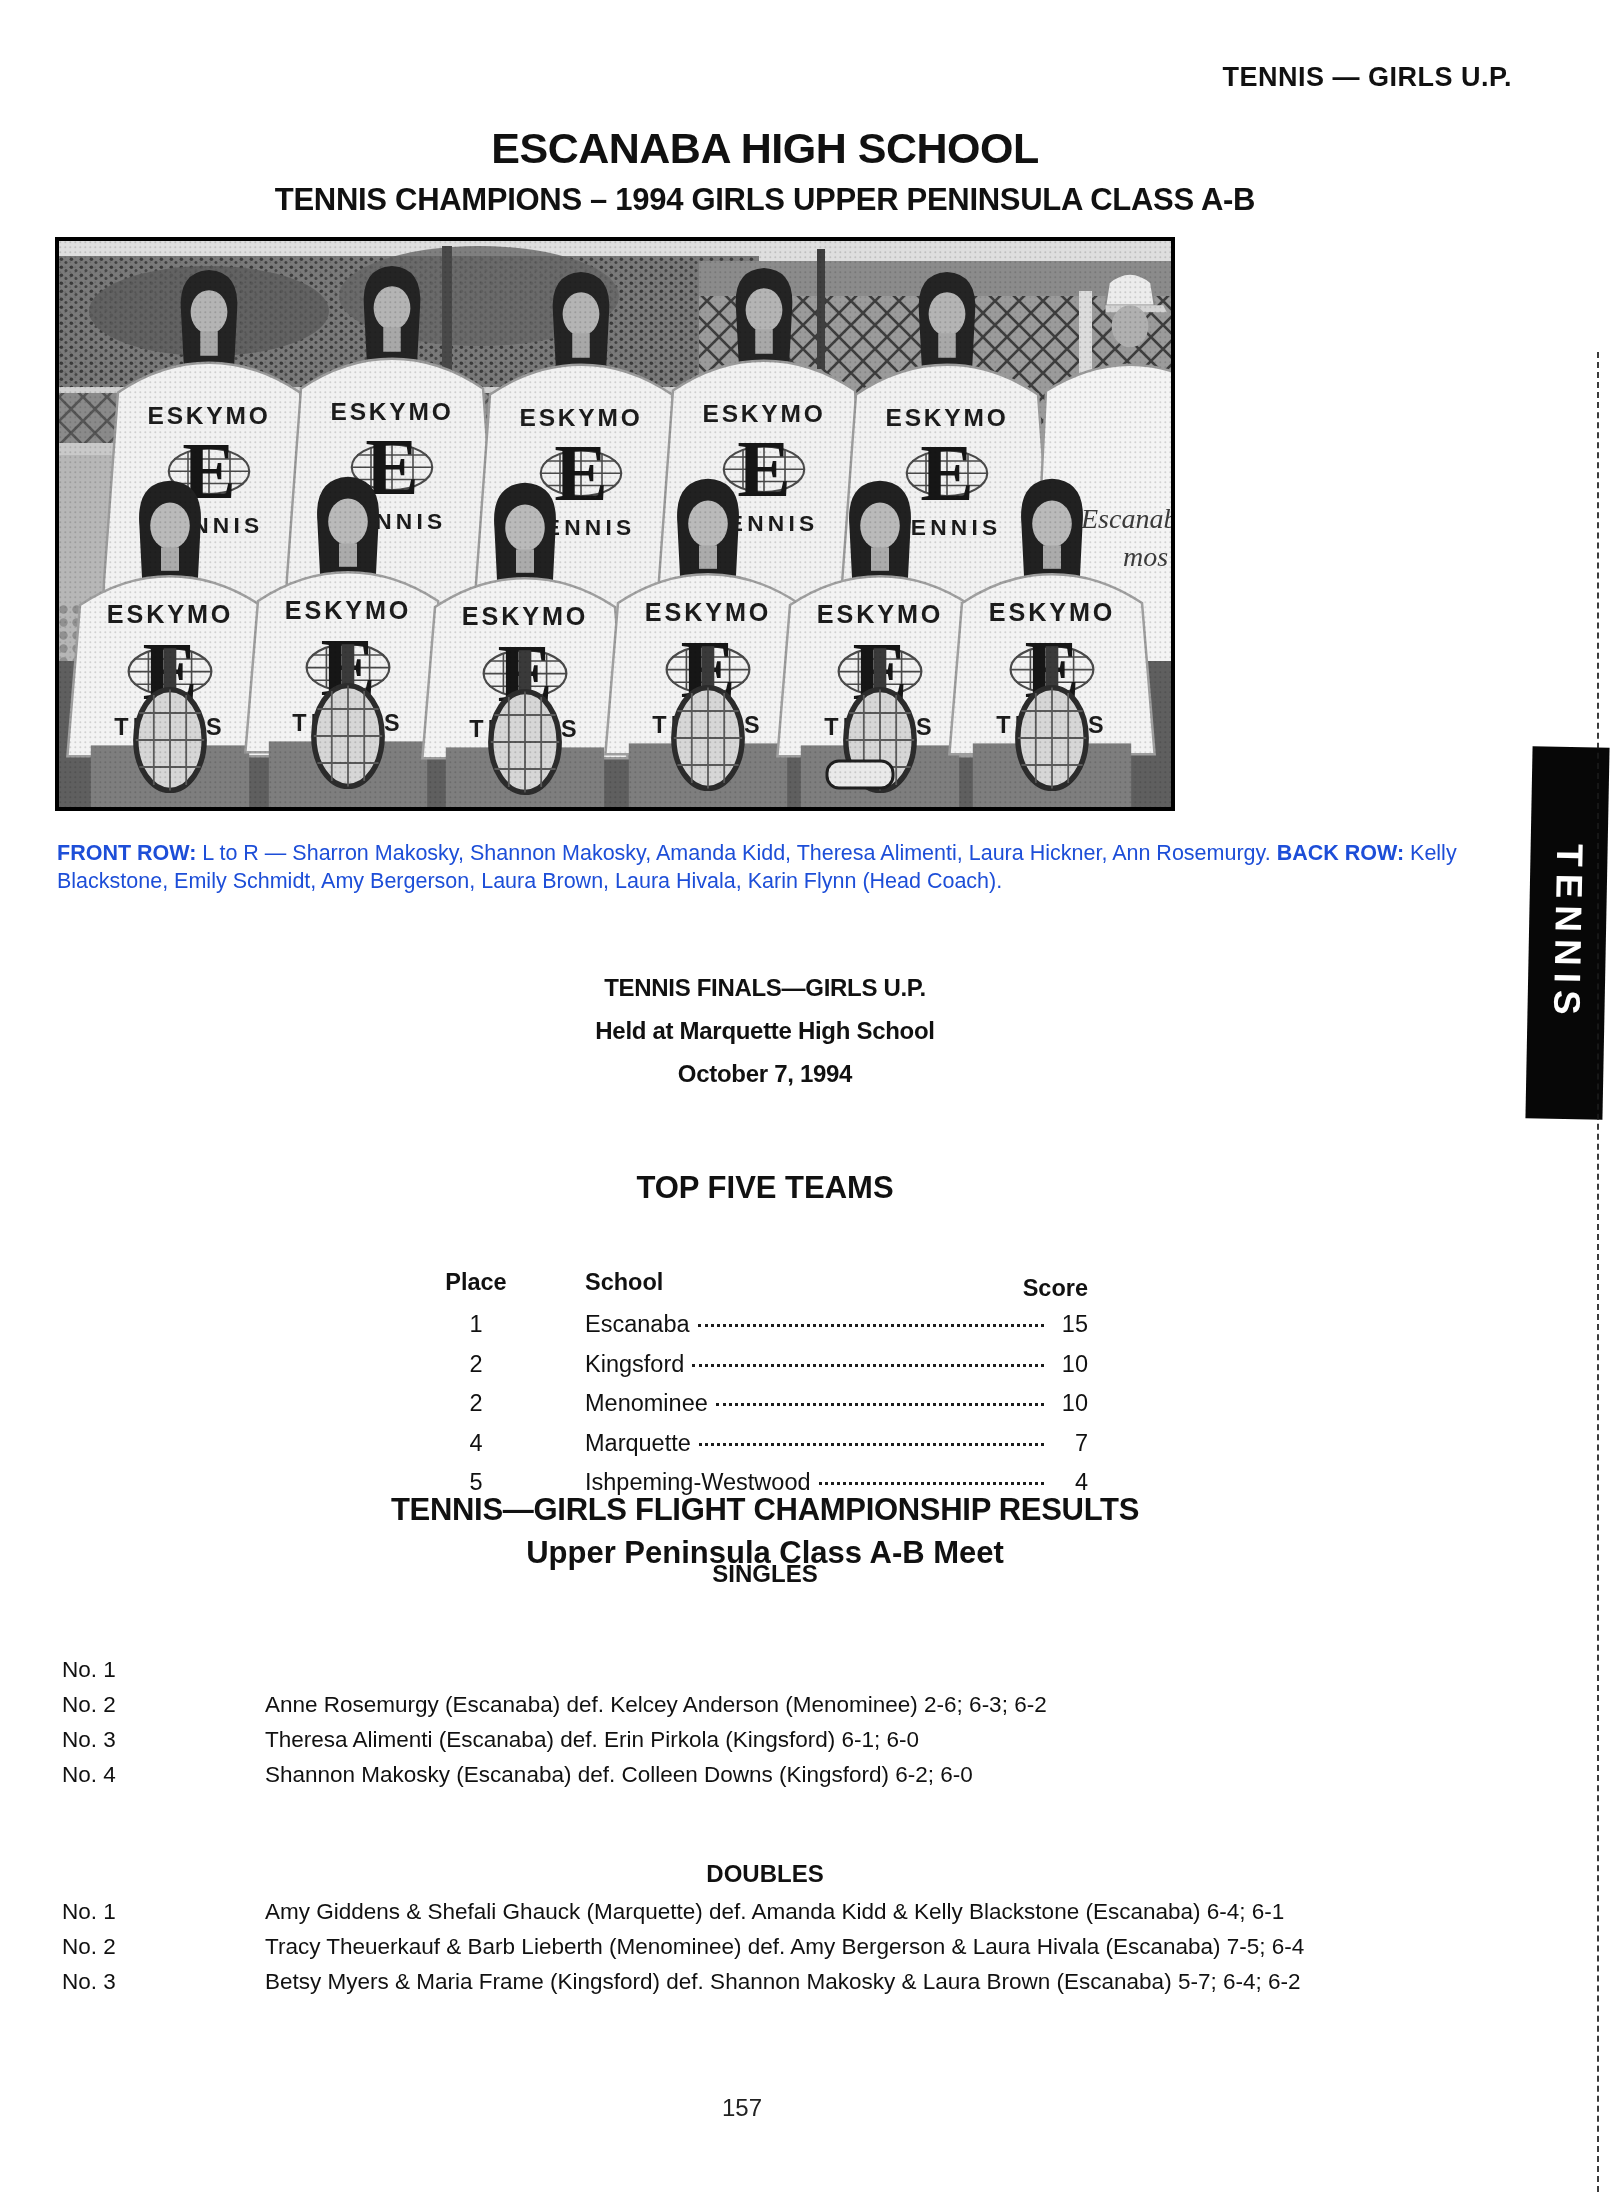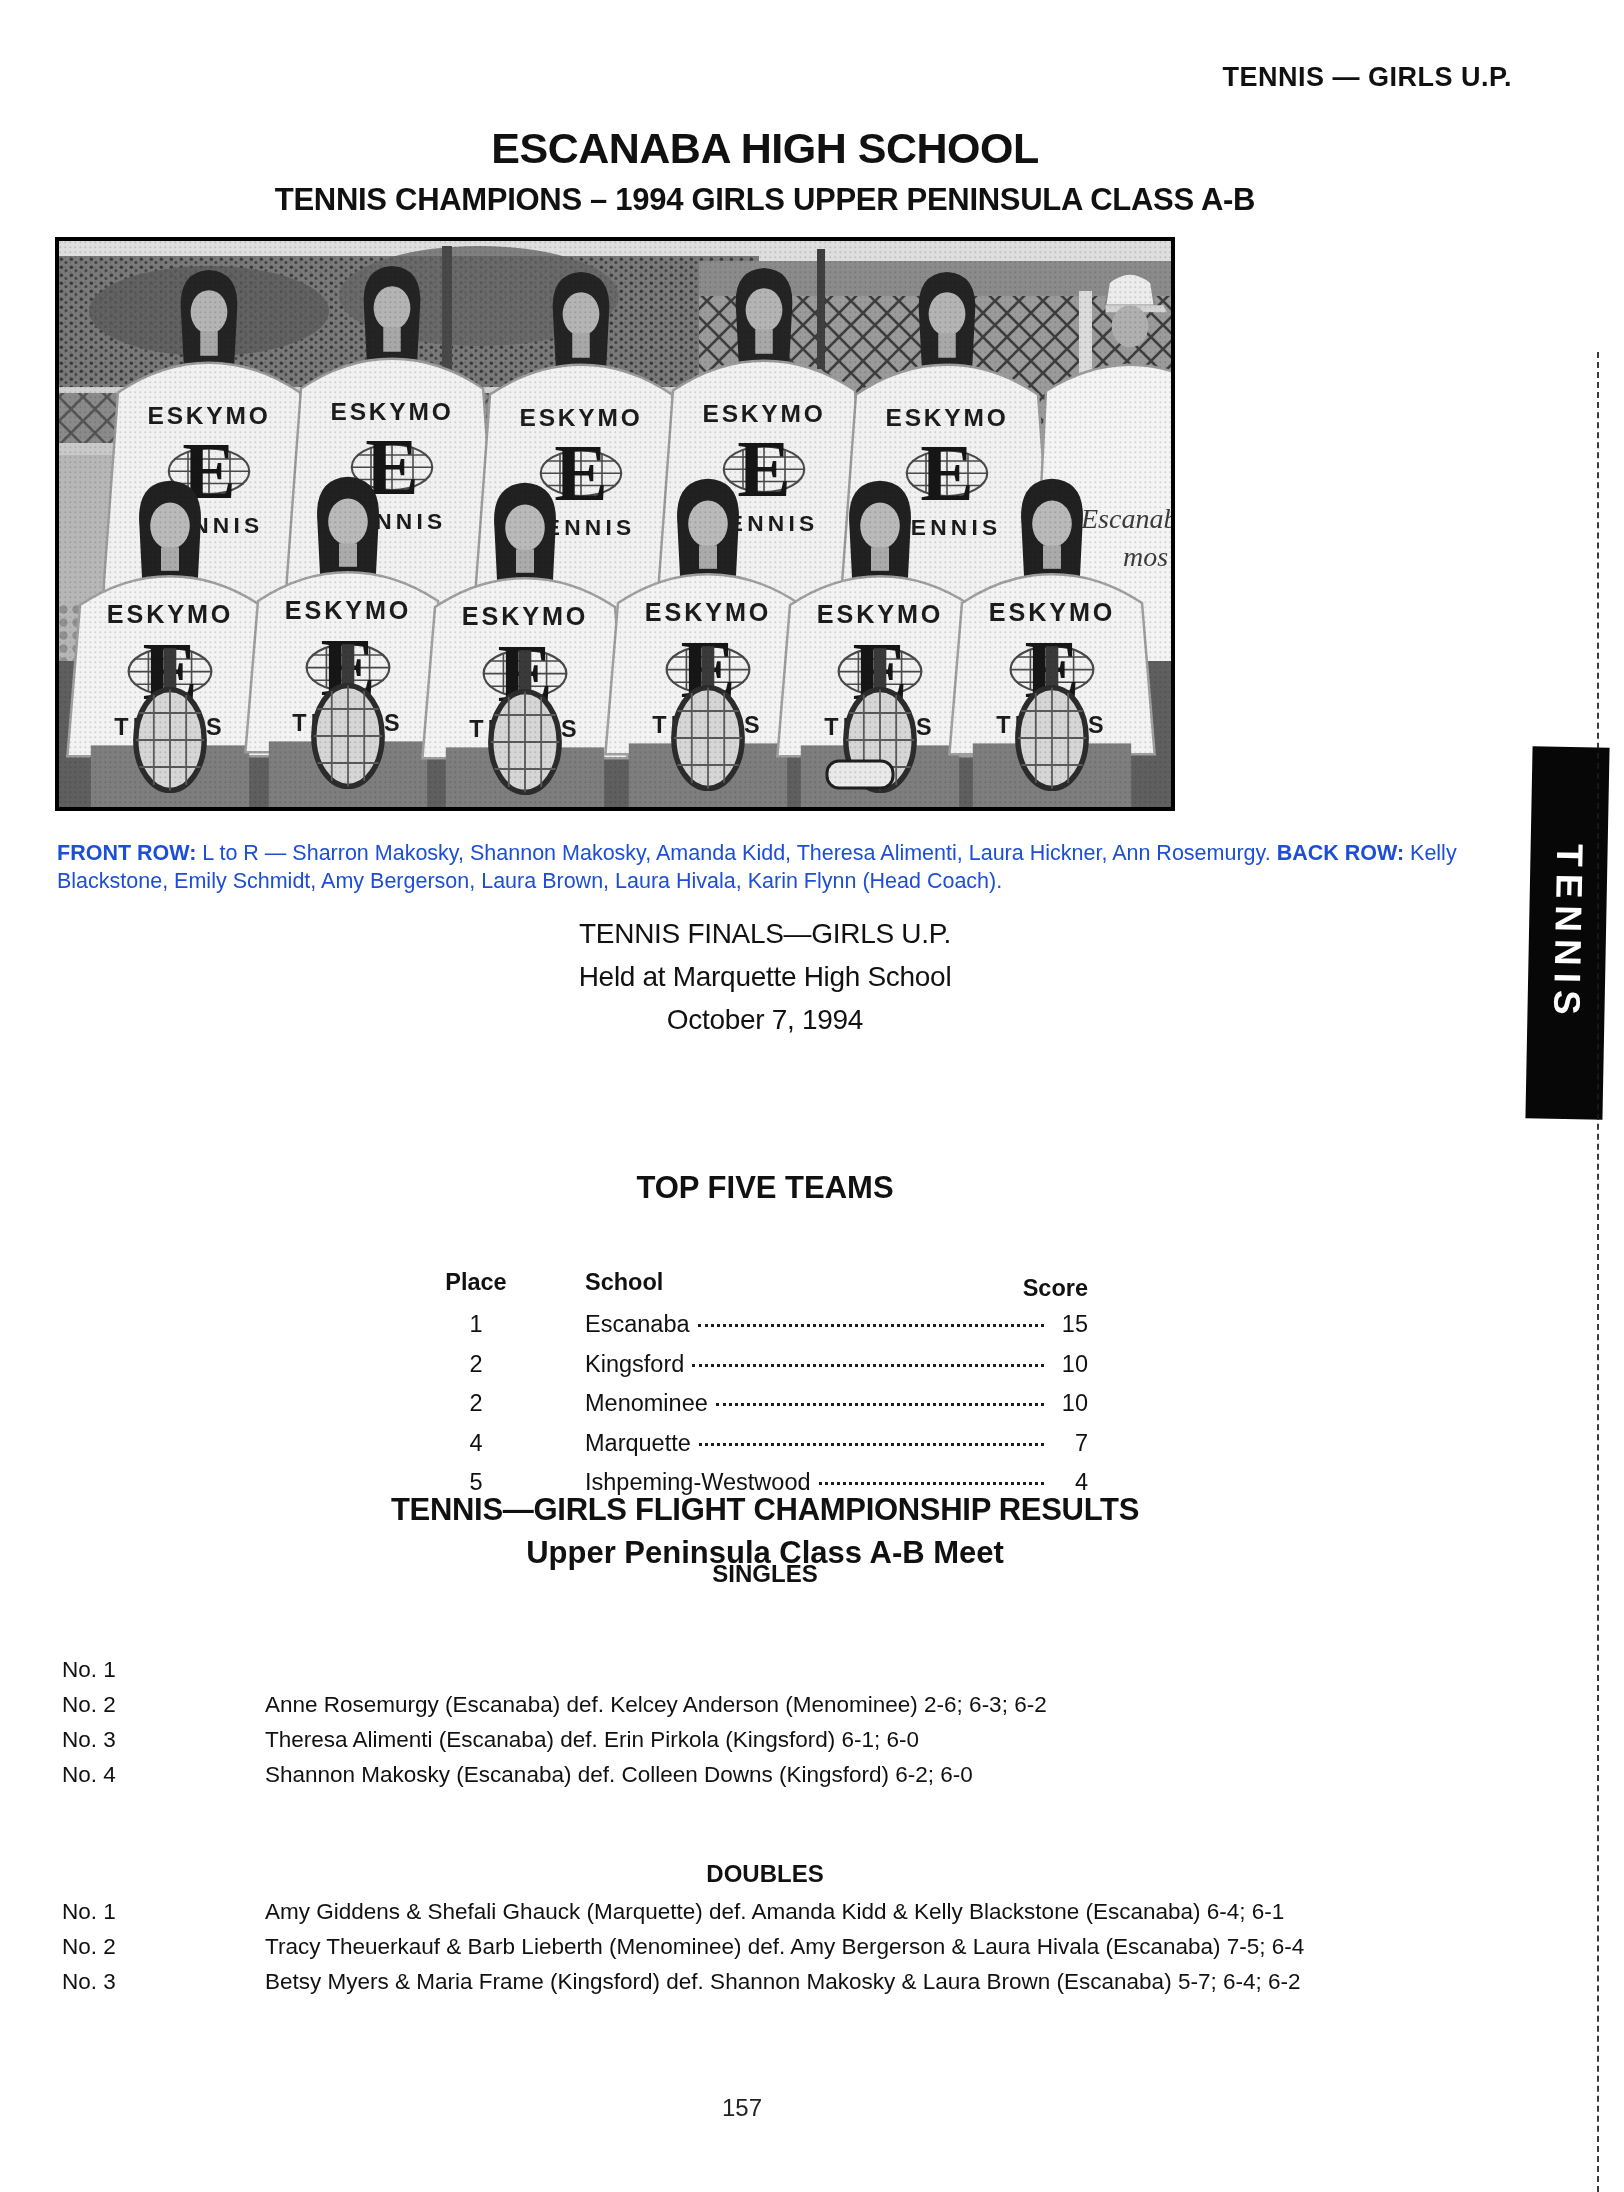--- a/index.html
+++ b/index.html
@@ -9,21 +9,21 @@
   }
   .abs{position:absolute;}
   .center-col{left:0;width:1530px;text-align:center;}
   .hdr-right{top:62px;right:112px;font-size:27px;font-weight:bold;letter-spacing:.5px;}
   .page-title{top:124px;font-size:43px;font-weight:bold;letter-spacing:-.5px;}
   .page-subtitle{top:182px;font-size:31px;font-weight:bold;letter-spacing:-.3px;}
   .photo-frame{left:55px;top:237px;width:1112px;height:566px;border:4px solid #000;box-sizing:content-box;background:#c6c6c6;}
   .photo-frame svg{display:block;}
   .caption{left:57px;top:817px;width:1450px;font-size:21.5px;line-height:28px;color:#1d4ed8;}
   .caption b{font-weight:bold;}
-  .finals{top:912px;font-size:28px;font-weight:normal;line-height:43px;letter-spacing:-.3px;}
+  .finals{top:966px;font-size:24px;font-weight:bold;line-height:43px;letter-spacing:-.3px;}
   .topfive-h{top:1170px;font-size:31px;font-weight:bold;}
   .score-table{left:440px;top:1244px;width:648px;font-size:23.5px;}
   .t-head{display:flex;align-items:baseline;font-weight:bold;height:42px;}
   .t-row{display:flex;align-items:baseline;height:39.5px;}
   .c-place{width:72px;text-align:center;flex:none;}
   .c-school{margin-left:73px;flex:none;white-space:nowrap;}
   .c-gap{flex:1;}
   .leader{flex:1;border-bottom:3.2px dotted #1c1c1c;margin:0 4px 0 8px;transform:translateY(-5px);}
   .c-score{flex:none;min-width:40px;text-align:right;margin-top:25px;}
   .t-head .c-score{transform:translateY(6px);}

